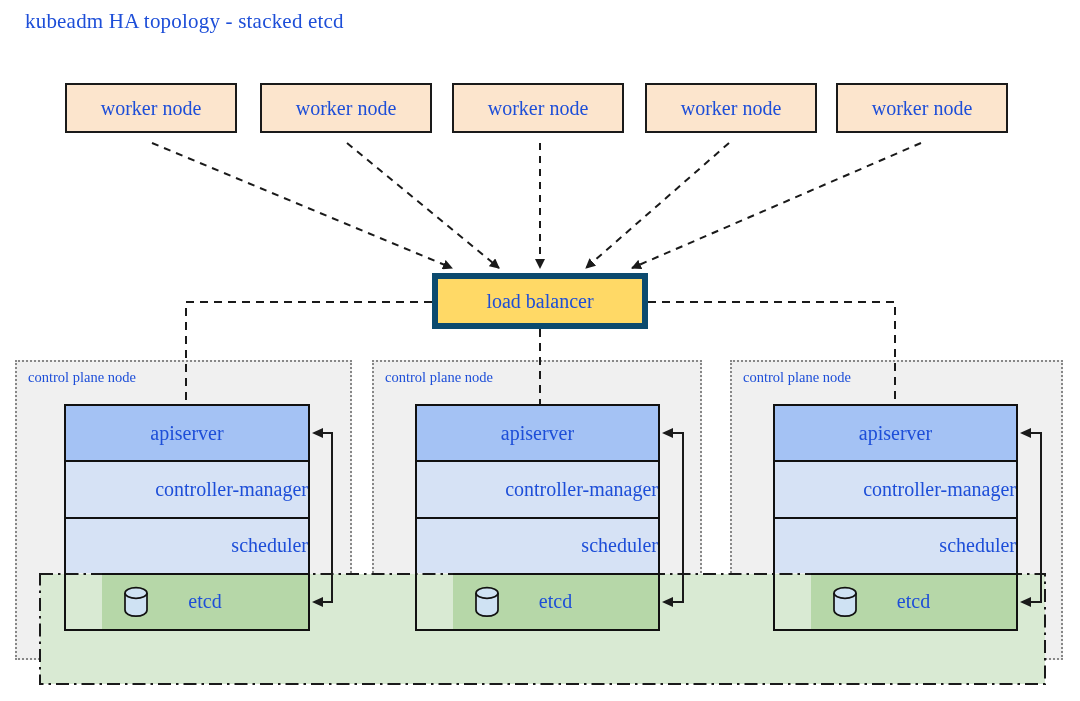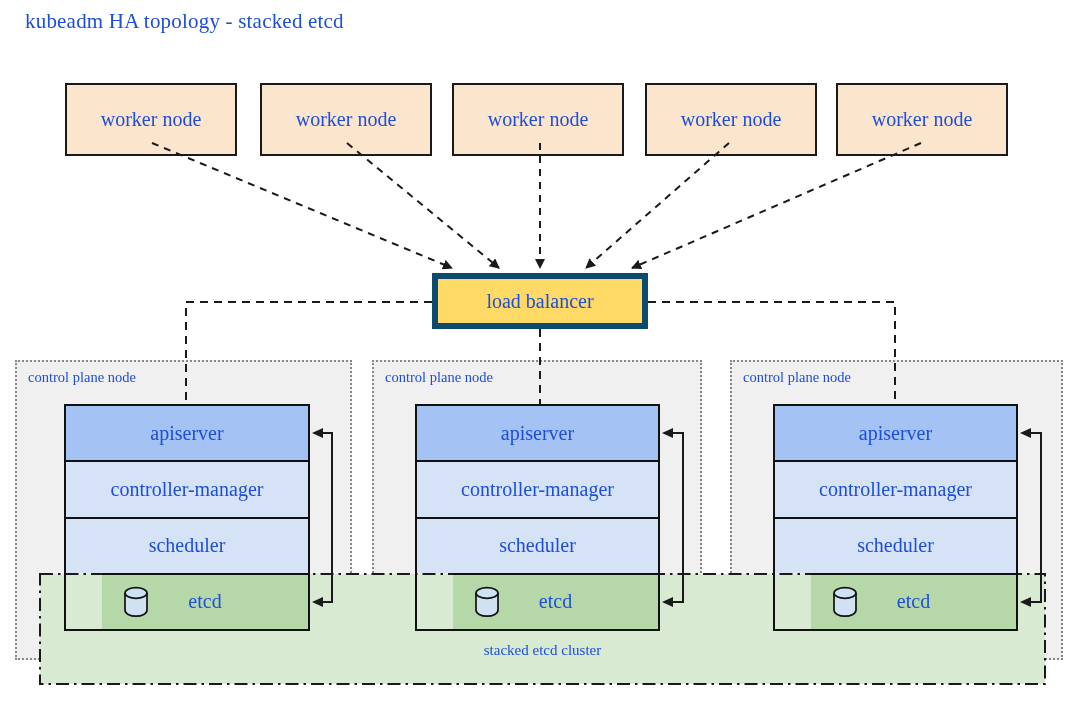--- a/index.html
+++ b/index.html
@@ -7,21 +7,21 @@
     position:relative;width:1080px;height:701px;background:#ffffff;overflow:hidden;
     font-family:Liberation Serif, serif;color:#1d4ed8;
   }
   .abs{position:absolute;box-sizing:border-box;}
 
   
   .title{left:25px;top:9px;font-size:21px;letter-spacing:0.2px;}
 
   
   .worker{
-    width:172px;height:73px;top:83px;
+    width:172px;height:50px;top:83px;
     background:#FCE5CD;border:2px solid #1a1a1a;
     display:flex;align-items:center;justify-content:center;
     font-size:20px;z-index:4;
   }
 
   
   .lb{
     left:432px;top:273px;width:216px;height:56px;
     background:#FFD966;border:6px solid #0c4a6e;
     display:flex;align-items:center;justify-content:center;
@@ -40,21 +40,21 @@
     top:404px;width:246px;height:227px;
     border:2px solid #111;z-index:4;
     display:flex;flex-direction:column;
   }
   .row{
     flex:1;display:flex;align-items:center;justify-content:center;
     font-size:20px;position:relative;
   }
   .row + .row{border-top:2px solid #111;}
   .row.apiserver{background:#A4C2F4;}
-  .row.component{background:#D6E2F5;}
+  .row.component{background:#D6E2F5;justify-content:flex-end;}
   .row.etcd{background:#B6D7A8;margin-left:36px;}
   .db-icon{position:absolute;left:19px;top:50%;transform:translateY(-50%);line-height:0;}
 
   
   .band-label{
     left:40px;top:642px;width:1005px;text-align:center;
     font-size:15px;z-index:3;
   }
 
   svg.layer{position:absolute;left:0;top:0;pointer-events:none;}
@@ -75,21 +75,20 @@
   <div class="abs cpnode" style="left:15px;width:337px;">
     <span>control plane node</span>
   </div>
   <div class="abs cpnode" style="left:372px;width:330px;">
     <span>control plane node</span>
   </div>
   <div class="abs cpnode" style="left:730px;width:333px;">
     <span>control plane node</span>
   </div>
 
-  <div class="abs band-label">stacked etcd cluster</div>
 
   <div class="abs worker" style="left:65px;">
       <span>worker node</span>
     </div>
   <div class="abs worker" style="left:260px;">
       <span>worker node</span>
     </div>
   <div class="abs worker" style="left:452px;">
       <span>worker node</span>
     </div>

